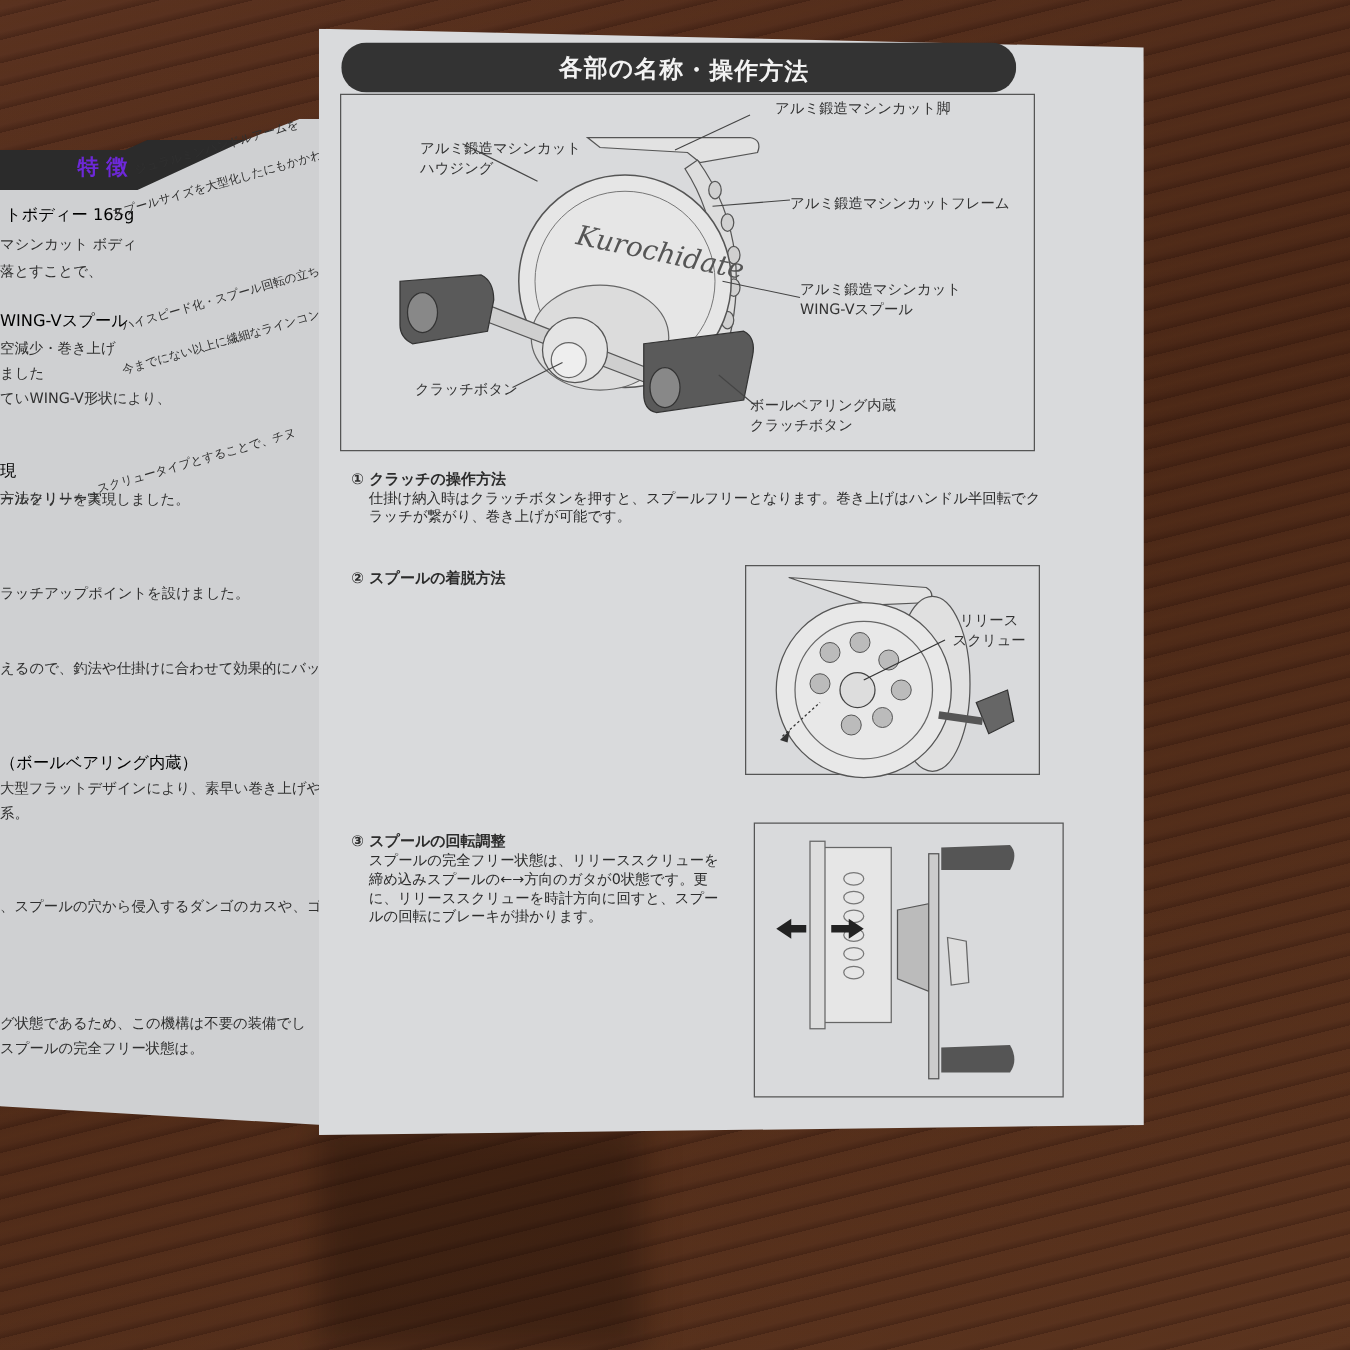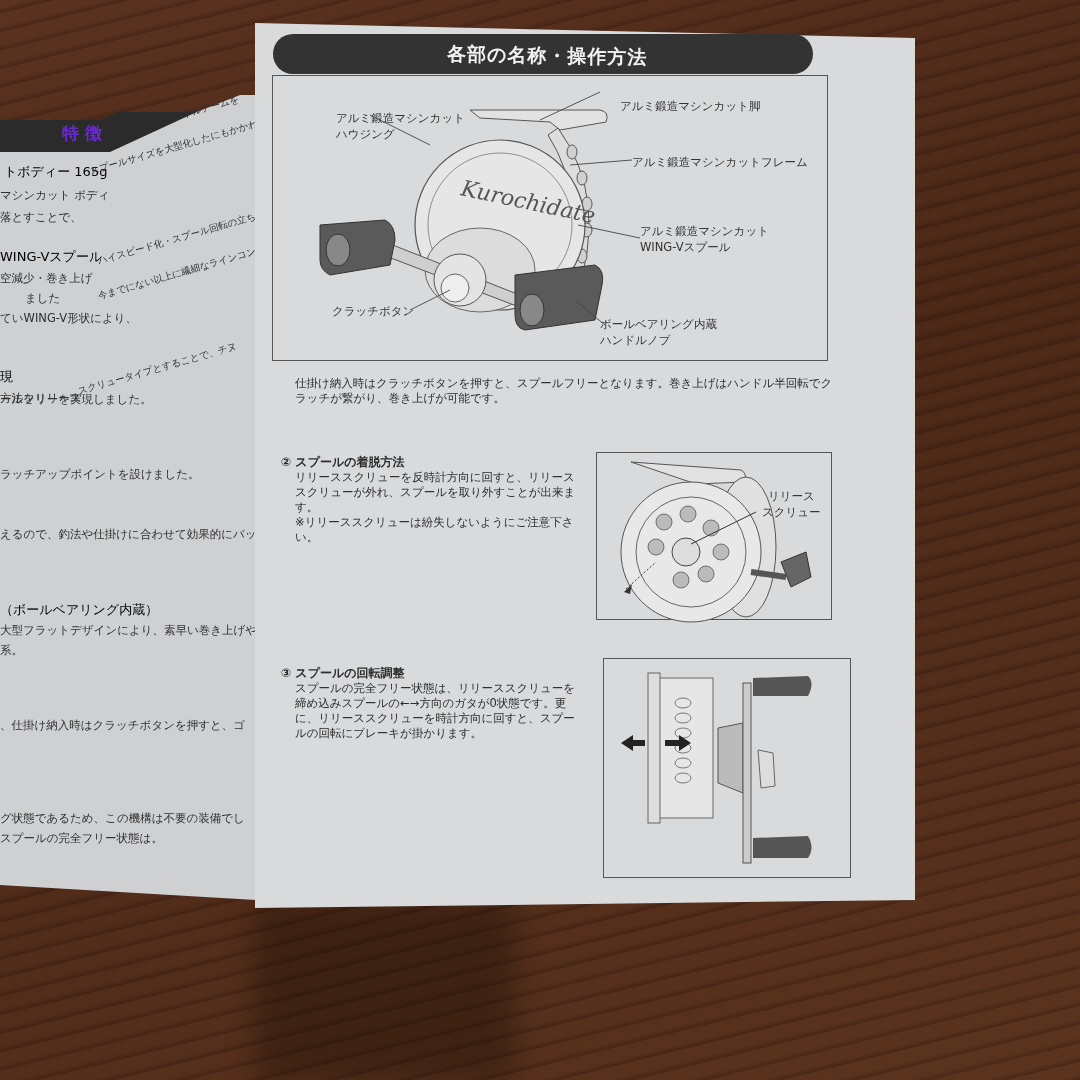--- a/index.html
+++ b/index.html
@@ -67,31 +67,31 @@
 
 <div class="left-page"></div>
 <div class="left-banner"></div>
 <div class="left-banner-title">特 徴</div>
 <div id="left-lines">
     <div class="lp-head" style="left: 4px; top: 163px;">トボディー 165g</div>
     <div class="lp-text" style="left: 0px; top: 188px;">マシンカット ボディ</div>
     <div class="lp-text" style="left: 0px; top: 210px;">落とすことで、</div>
     <div class="lp-head" style="left: 0px; top: 248px;">WING-Vスプール</div>
     <div class="lp-text" style="left: 0px; top: 271px;">空減少・巻き上げ</div>
-    <div class="lp-text" style="left: 0px; top: 291px; padding-left: 25px;">ました</div>
+    <div class="lp-text" style="left: 0px; top: 291px;">ました</div>
     <div class="lp-text" style="left: 0px; top: 311px;">ていWING-V形状により、</div>
     <div class="lp-head" style="left: 0px; top: 368px;">現</div>
     <div class="lp-text" style="left: 0px; top: 391px;">方法をリリース</div>
     <div class="lp-text" style="left: 0px; top: 392px;">ールフリーを実現しました。</div>
     <div class="lp-text" style="left: 0px; top: 467px; font-family: Liberation Serif, serif;">ラッチアップポイントを設けました。</div>
     <div class="lp-text" style="left: 0px; top: 527px;">えるので、釣法や仕掛けに合わせて効果的にバックラッシ</div>
     <div class="lp-head" style="left: 0px; top: 601px;">（ボールベアリング内蔵）</div>
     <div class="lp-text" style="left: 0px; top: 623px;">大型フラットデザインにより、素早い巻き上げや大チ</div>
     <div class="lp-text" style="left: 0px; top: 643px;">系。</div>
-    <div class="lp-text" style="left: 0px; top: 718px;">、仕掛け納入時はクラッチボタンを押すと、ゴ</div>
+    <div class="lp-text" style="left: 0px; top: 718px;">、スプールの穴から侵入するダンゴのカスや、ゴ</div>
     <div class="lp-text" style="left: 0px; top: 811px;">グ状態であるため、この機構は不要の装備でし</div>
     <div class="lp-text" style="left: 0px; top: 831px;">スプールの完全フリー状態は。</div>
     <div class="lp-text skew" style="left: 110px; top: 130px;">ジュラルミンハンドルアームを</div>
     <div class="lp-text skew" style="left: 92px; top: 165px;">スプールサイズを大型化したにもかかわらず</div>
     <div class="lp-text skew" style="left: 100px; top: 255px;">ハイスピード化・スプール回転の立ち上が</div>
     <div class="lp-text skew" style="left: 100px; top: 290px;">今までにない以上に繊細なラインコントロ</div>
     <div class="lp-text skew" style="left: 80px; top: 385px;">スクリュータイプとすることで、チヌ</div>
   </div>
 
 <div class="right-page"></div>
@@ -134,42 +134,44 @@
     <line x1="230" y1="20" x2="290" y2="-8"></line>
     <line x1="120" y1="45" x2="60" y2="15"></line>
     <line x1="260" y1="65" x2="322" y2="60"></line>
     <line x1="268" y1="125" x2="330" y2="138"></line>
     <line x1="140" y1="190" x2="100" y2="210"></line>
     <line x1="265" y1="200" x2="295" y2="225"></line>
   </g>
 </svg>
 
 <div id="diagram-labels">
-    <div class="label" style="left: 620px; top: 98px; white-space: pre-line;">アルミ鍛造マシンカット脚</div>
+    <div class="label" style="left: 620px; top: 78px; white-space: pre-line;">アルミ鍛造マシンカット脚</div>
     <div class="label" style="left: 336px; top: 110px; white-space: pre-line;">アルミ鍛造マシンカット
 ハウジング</div>
     <div class="label" style="left: 632px; top: 154px; white-space: pre-line;">アルミ鍛造マシンカットフレーム</div>
     <div class="label" style="left: 640px; top: 223px; white-space: pre-line;">アルミ鍛造マシンカット
 WING-Vスプール</div>
     <div class="label" style="left: 332px; top: 303px; white-space: pre-line;">クラッチボタン</div>
     <div class="label" style="left: 600px; top: 316px; white-space: pre-line;">ボールベアリング内蔵
-ハンドルノブ</div>
+クラッチボタン</div>
   </div>
 
 <div class="section" style="left:281px;top:376px;width:555px;">
+  <div class="title">
+    <span>①</span>
+    <span>クラッチの操作方法</span>
+  </div>
   <div class="body">仕掛け納入時はクラッチボタンを押すと、スプールフリーとなります。巻き上げはハンドル半回転でクラッチが繋がり、巻き上げが可能です。</div>
 </div>
 
 <div class="section" style="left:281px;top:455px;width:300px;">
   <div class="title">
     <span>②</span>
     <span>スプールの着脱方法</span>
   </div>
-  <div class="body" style="white-space:pre-line;">リリーススクリューを反時計方向に回すと、リリーススクリューが外れ、スプールを取り外すことが出来ます。
-※リリーススクリューは紛失しないようにご注意下さい。</div>
 </div>
 
 <div class="fig-box" style="left:596px;top:452px;width:236px;height:168px;"></div>
 <svg width="236" height="168" style="left:596px;top:452px;" viewBox="0 0 236 168">
   <path d="M35 10 L145 18 Q152 22 148 30 L100 32 Z" fill="#e2e2e2" stroke="#555"></path>
   <ellipse cx="150" cy="95" rx="30" ry="70" fill="#e0e0e0" stroke="#555"></ellipse>
   <circle cx="95" cy="100" r="70" fill="#e8e8e8" stroke="#555"></circle>
   <circle cx="95" cy="100" r="55" fill="none" stroke="#666"></circle>
   <g fill="#bbb" stroke="#555" stroke-width="0.8">
     <circle cx="68" cy="70" r="8"></circle>

